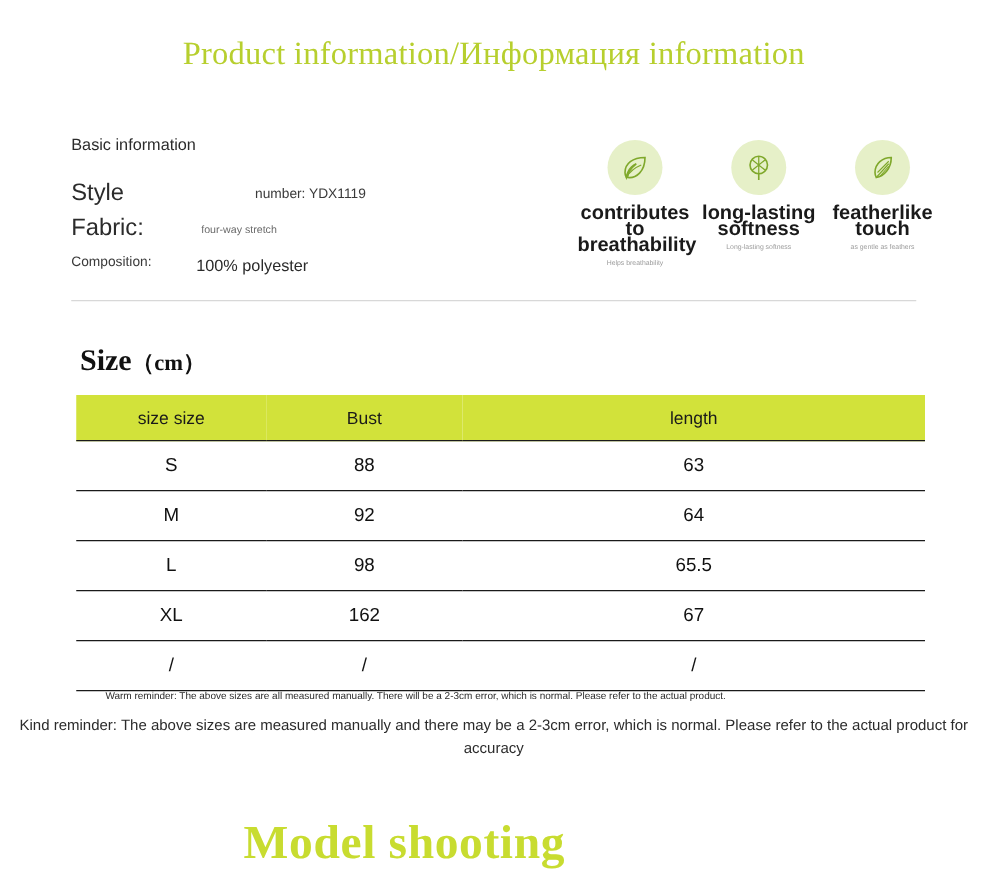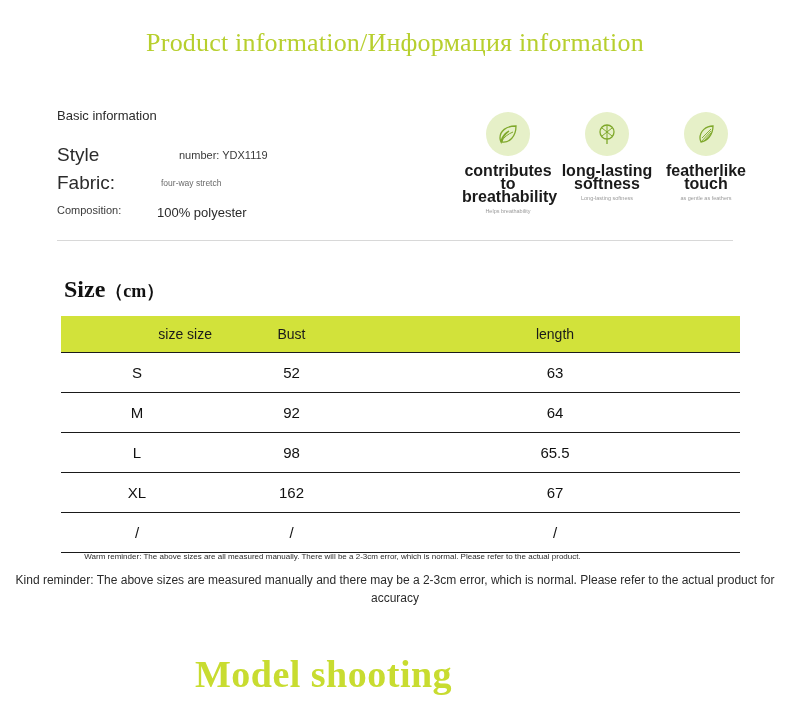--- a/index.html
+++ b/index.html
@@ -62,21 +62,21 @@
   .spec-composition {
     position: absolute;
     left: 57px;
     top: 204px;
     font-size: 11px;
     color: #3a3a3a;
   }
 
   .spec-number {
     position: absolute;
-    left: 151px;
+    left: 176px;
     top: 149px;
     font-size: 11px;
     color: #3a3a3a;
     padding-left: 28px;
   }
   .spec-stretch {
     position: absolute;
     left: 161px;
     top: 178px;
     font-size: 8.5px;
@@ -165,21 +165,21 @@
   }
   .size-table th {
     background: #d2e23a;
     color: #1a1a1a;
     font-size: 14px;
     font-weight: normal;
     height: 34px;
     text-align: center;
     vertical-align: middle;
   }
-  .size-table th.col-size { width: 150px; text-align: right; }
+  .size-table th.col-size { width: 150px; }
   .size-table th.col-bust { width: 155px; }
   .size-table th.col-len  { width: 368px; }
 
   .size-table td {
     height: 37px;
     text-align: center;
     vertical-align: middle;
     font-size: 15px;
     color: #111111;
     border-bottom: 1px solid #1a1a1a;
@@ -289,21 +289,21 @@
     <thead>
       <tr>
         <th class="col-size">size size</th>
         <th class="col-bust">Bust</th>
         <th class="col-len">length</th>
       </tr>
     </thead>
     <tbody>
       <tr class="first-row">
         <td>S</td>
-        <td>52</td>
+        <td>88</td>
         <td>63</td>
       </tr>
       <tr>
         <td>M</td>
         <td>92</td>
         <td>64</td>
       </tr>
       <tr>
         <td>L</td>
         <td>98</td>

